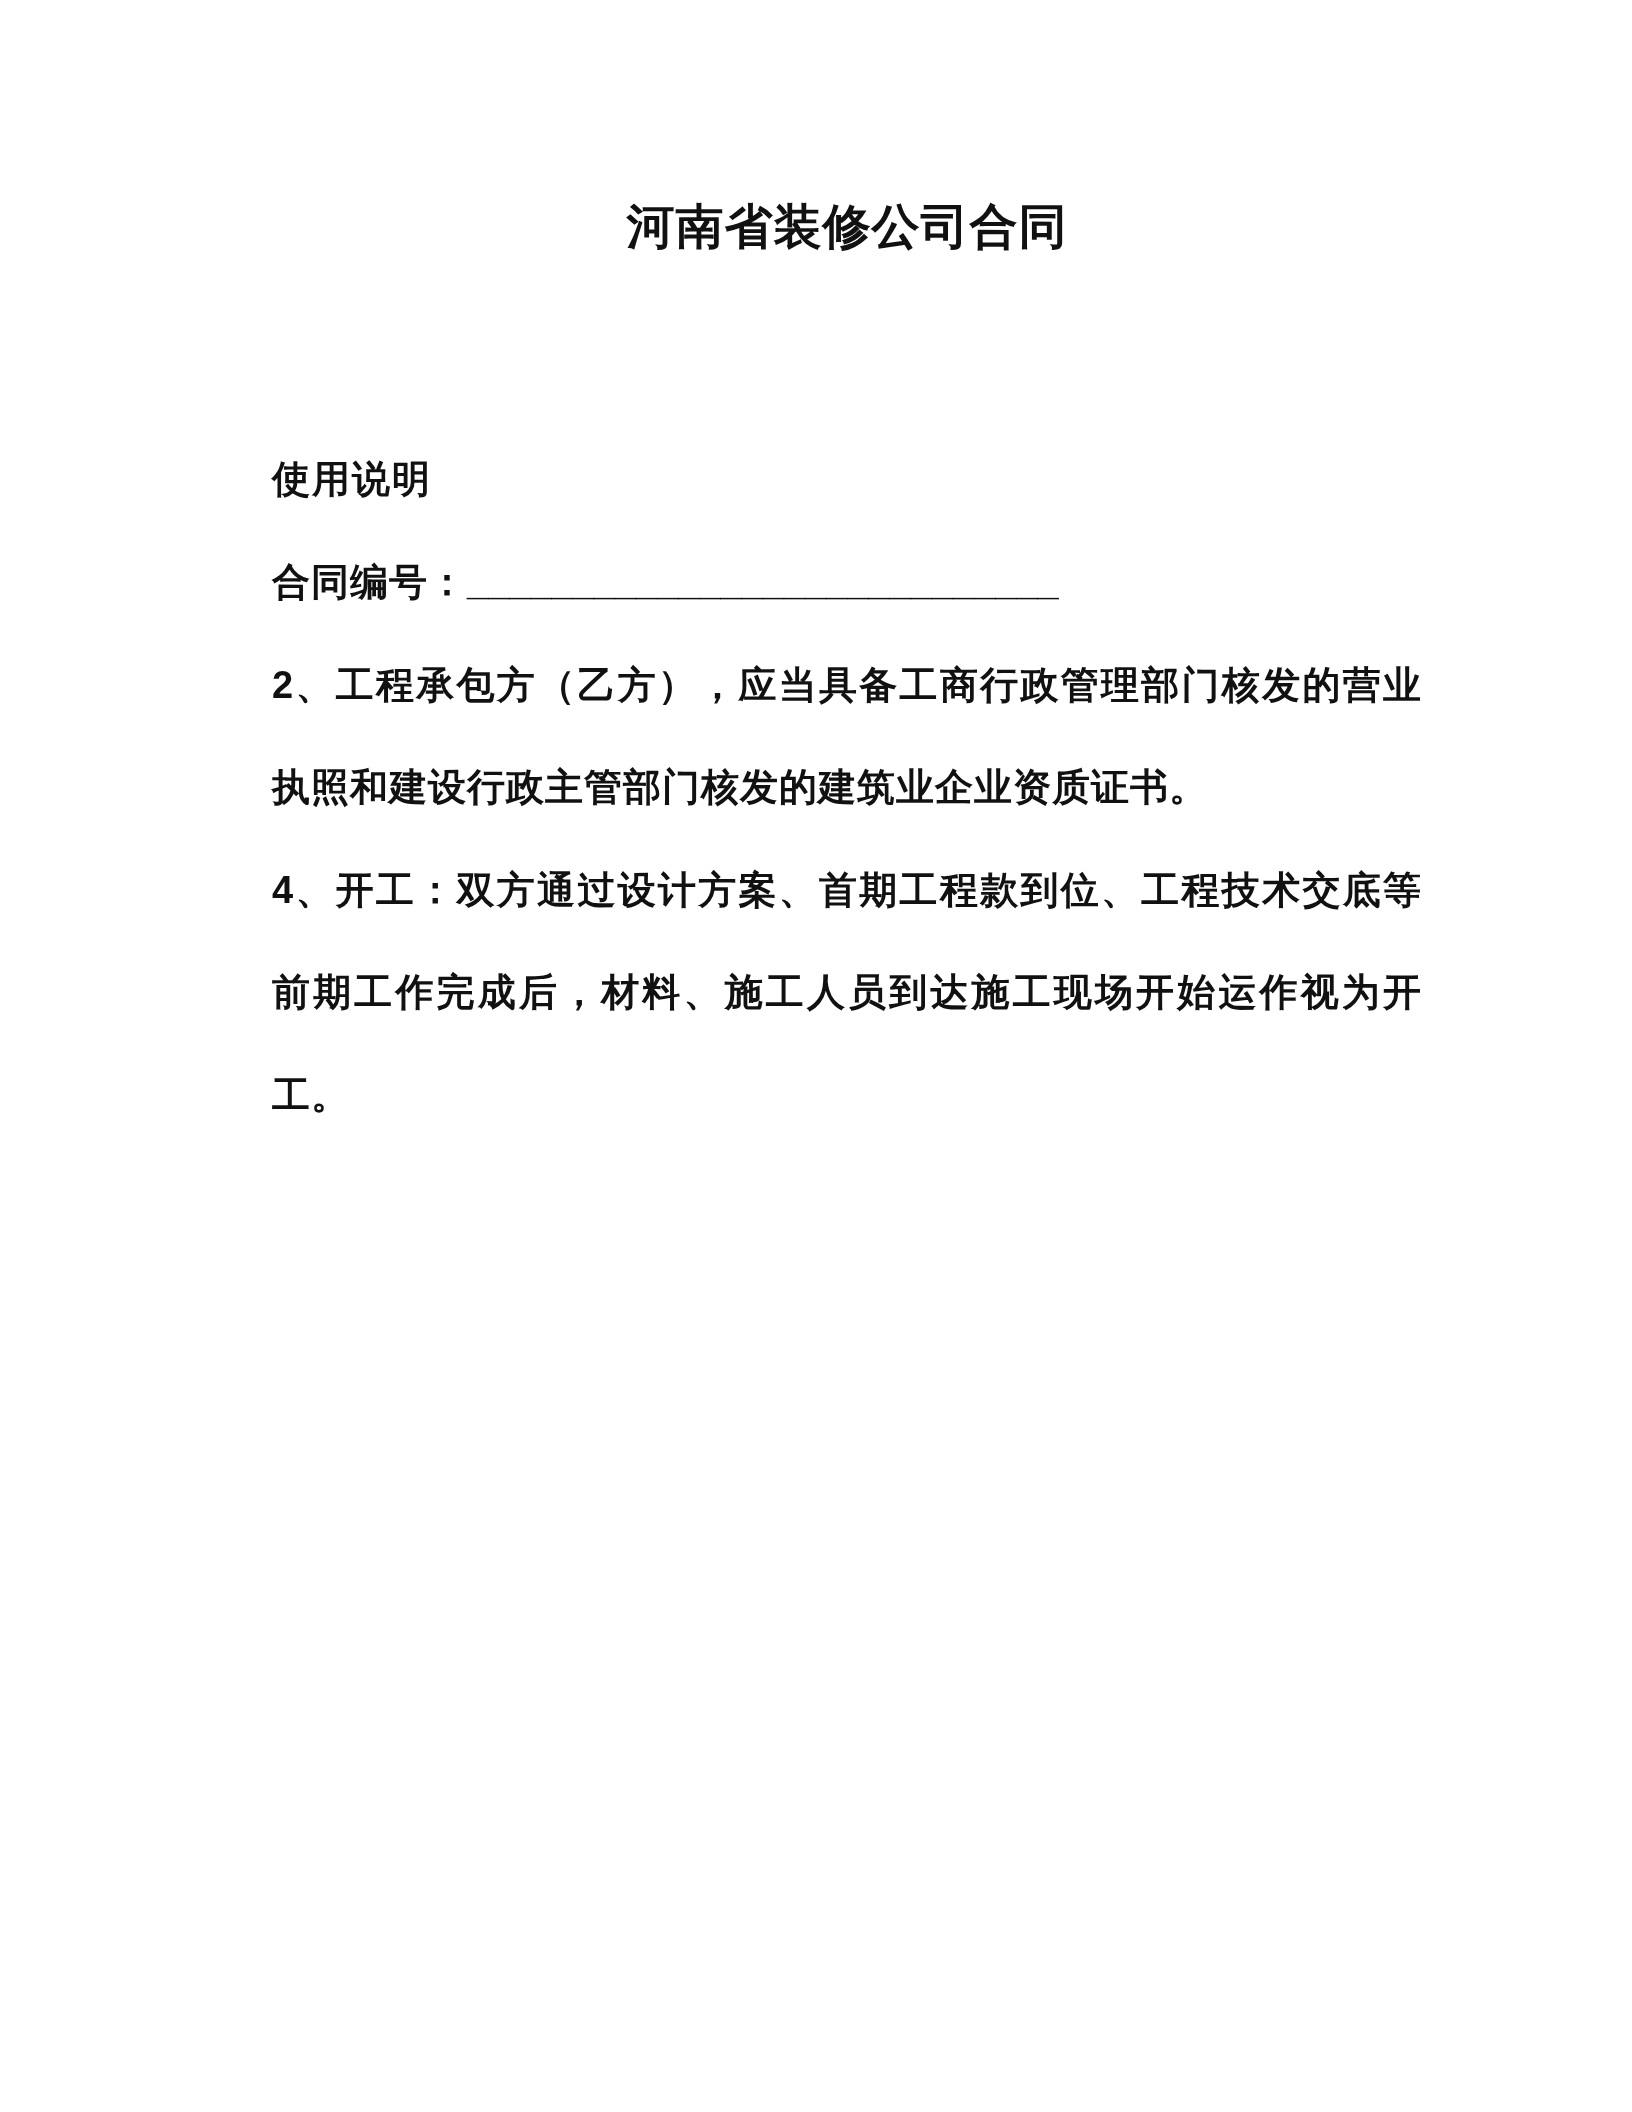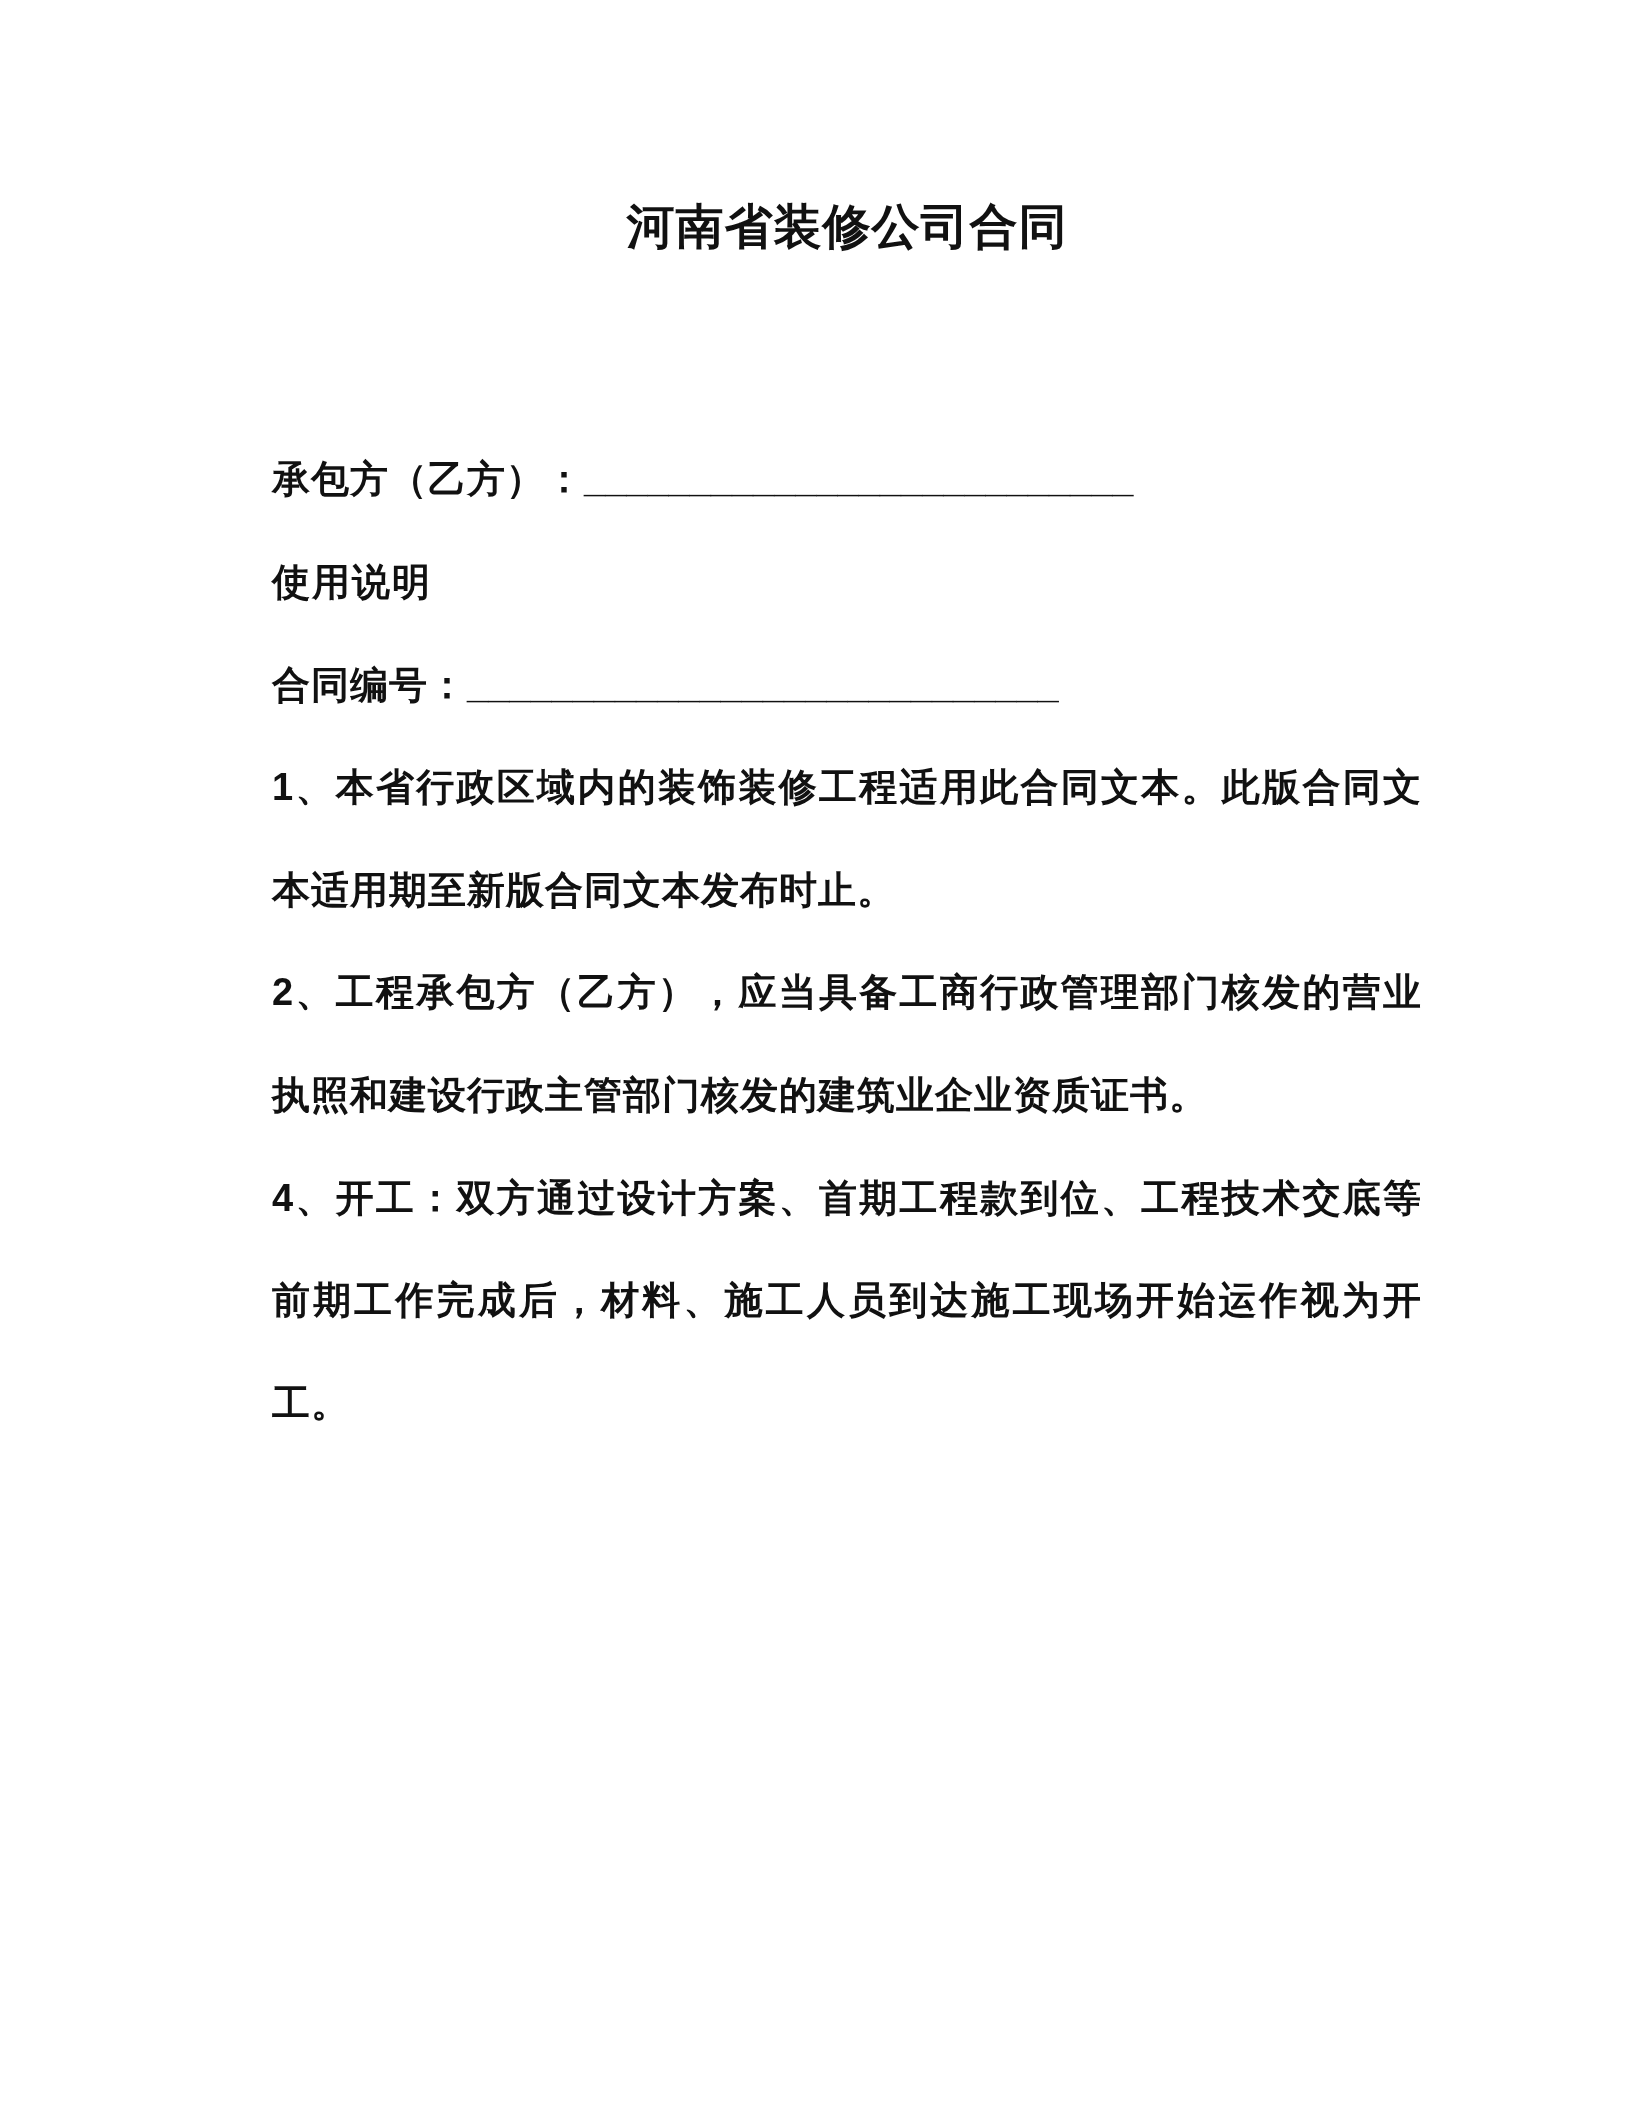--- a/index.html
+++ b/index.html
@@ -58,32 +58,28 @@
 <body>
 
 <div class="page">
   <div class="content">
 
     <h1 class="doc-title">河南省装修公司合同</h1>
 
     <div class="fields">
 
 
-      <div class="field-row">
-        <span class="field-label">承包方（乙方）：</span><span class="field-blank">__________________________</span>
-      </div>
 
       <div class="field-row section-heading">使用说明</div>
 
       <div class="field-row">
         <span class="field-label">合同编号：</span><span class="field-blank">____________________________</span>
       </div>
 
     </div>
 
     <div>
-      <p class="paragraph">1、本省行政区域内的装饰装修工程适用此合同文本。此版合同文本适用期至新版合同文本发布时止。</p>
       <p class="paragraph">2、工程承包方（乙方），应当具备工商行政管理部门核发的营业执照和建设行政主管部门核发的建筑业企业资质证书。</p>
       <p class="paragraph">4、开工：双方通过设计方案、首期工程款到位、工程技术交底等前期工作完成后，材料、施工人员到达施工现场开始运作视为开工。</p>
     </div>
 
   </div>
 </div>
 
 </body></html>

